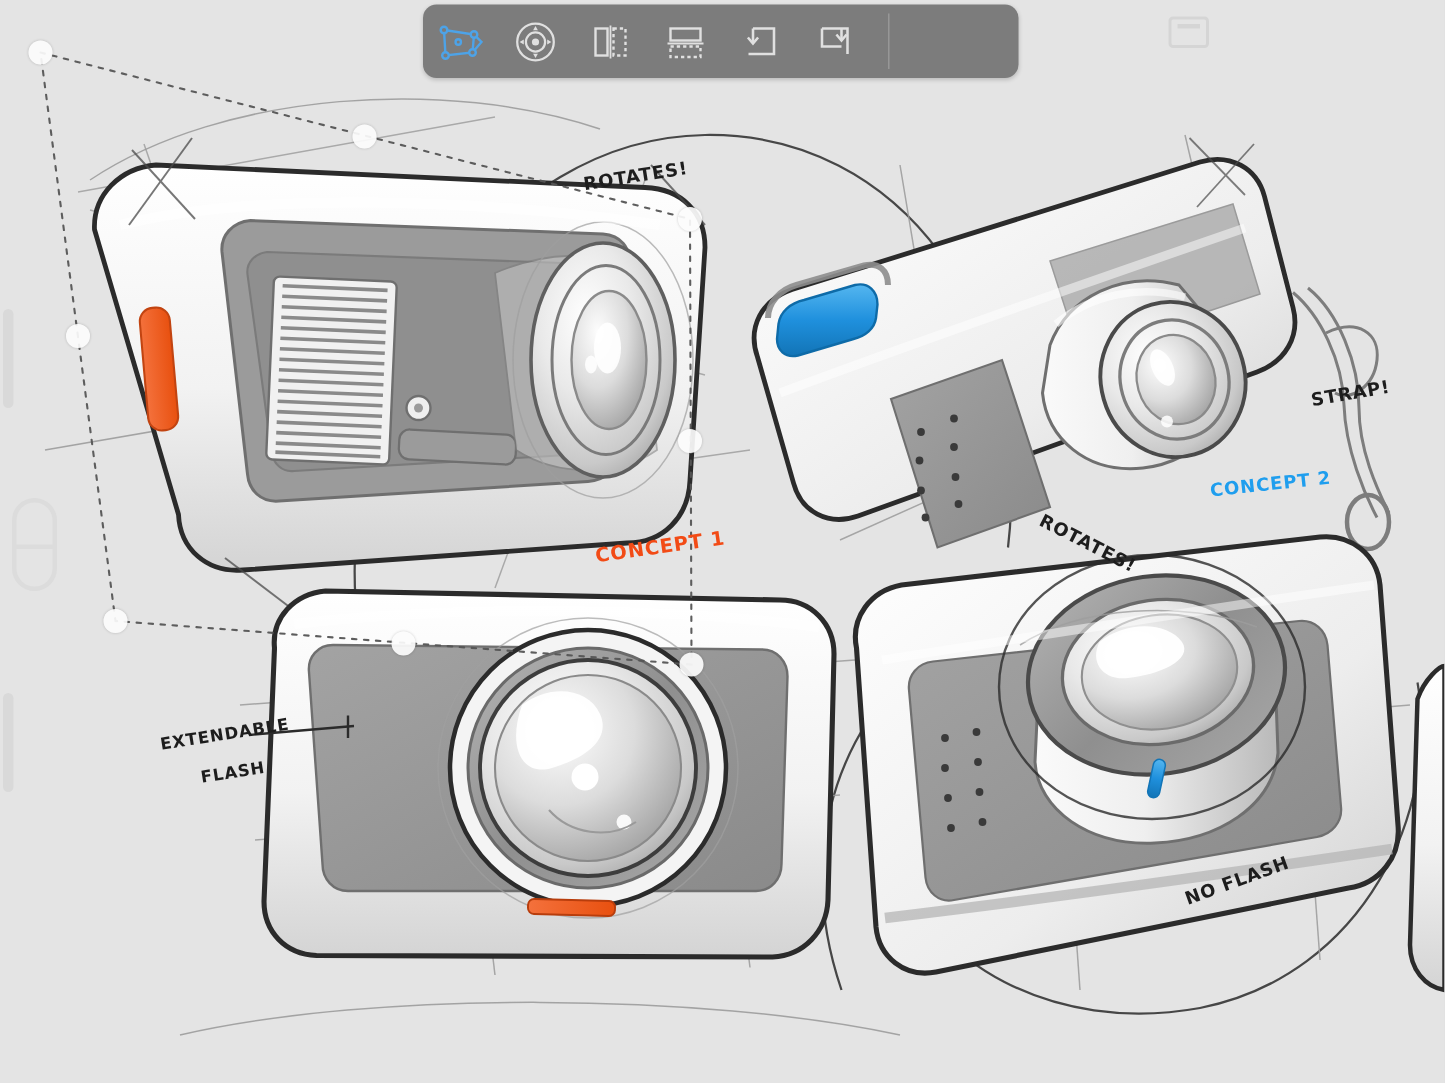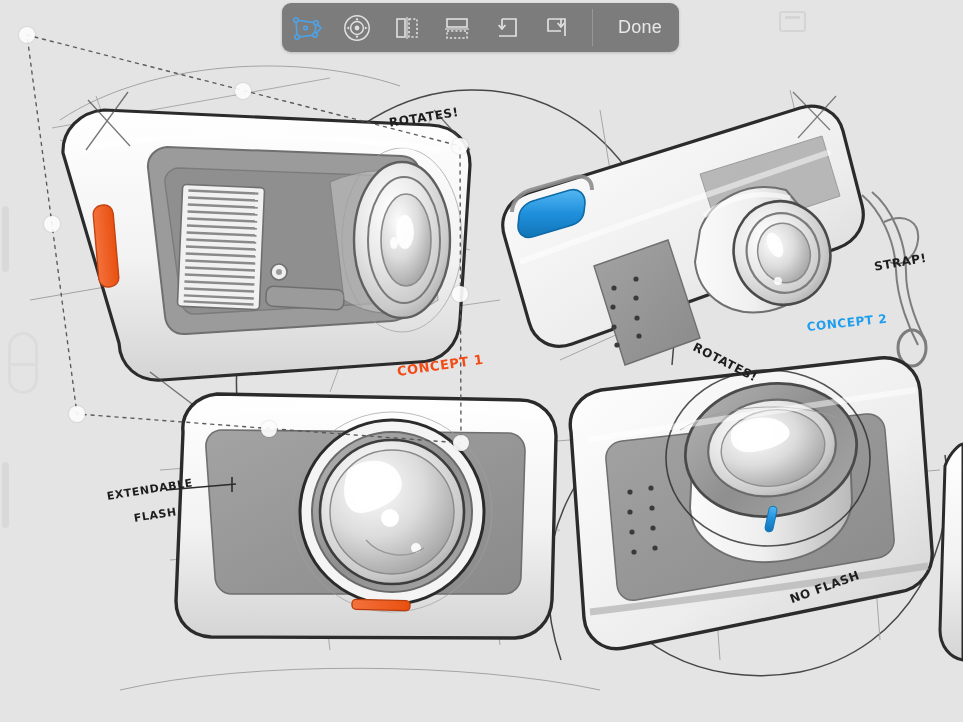--- a/index.html
+++ b/index.html
@@ -423,18 +423,17 @@
           <path d="M4 4 L21 4 L21 21"></path>
           <path d="M4 4 L4 16 L17 16"></path>
           <path d="M13.6 8 L17 12 L20.4 8"></path>
           <path d="M17 4 L17 12"></path>
         </svg>
       </span>
     </div>
 
     <div class="tb-sep"></div>
 
-    <div class="done-btn">Done</div>
   </div>
 
   <div class="layer-icon"></div>
 
 </div>
 
 </body></html>

